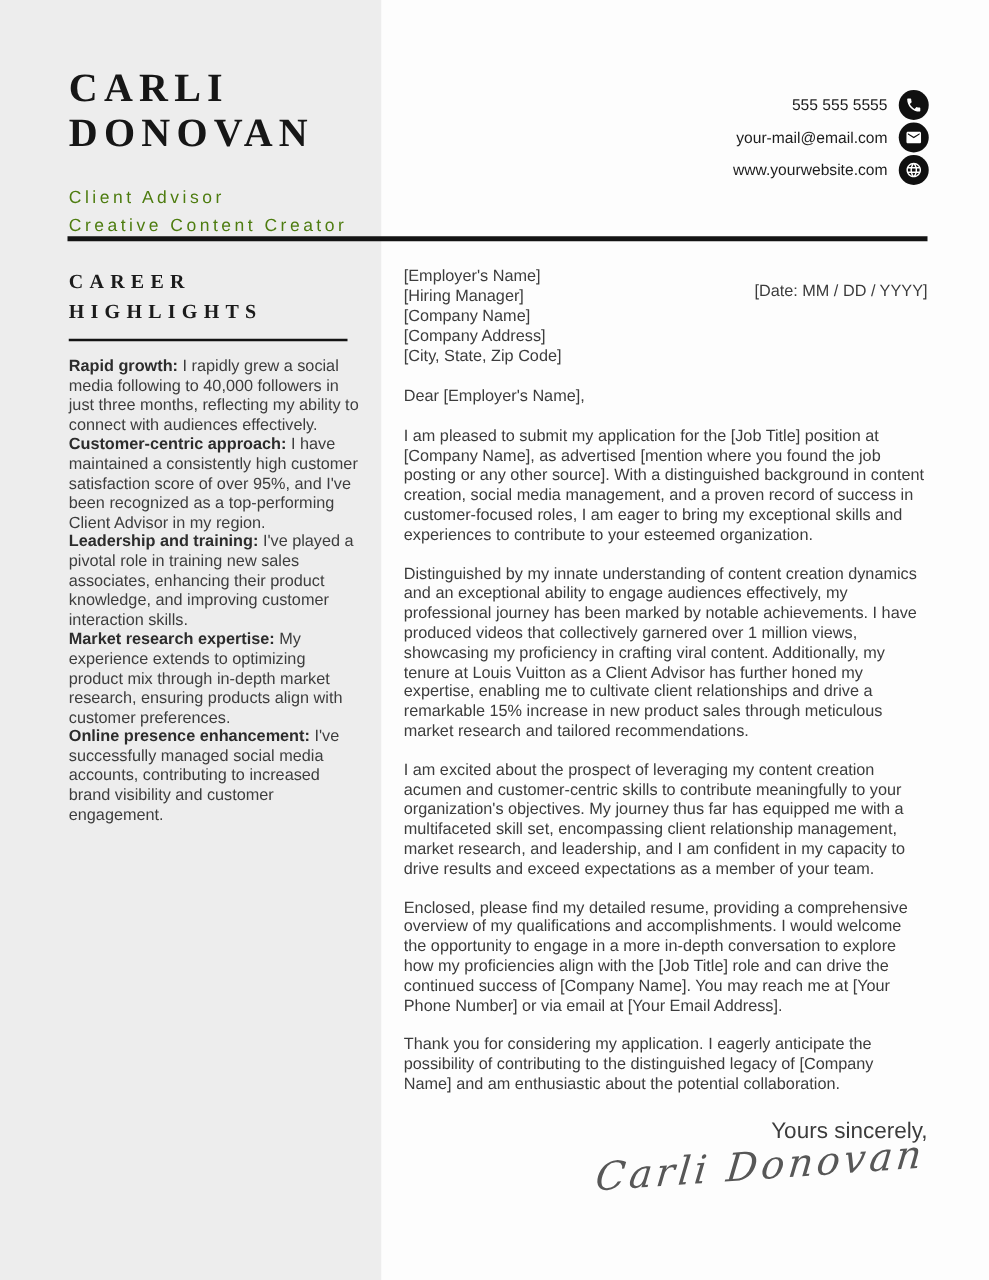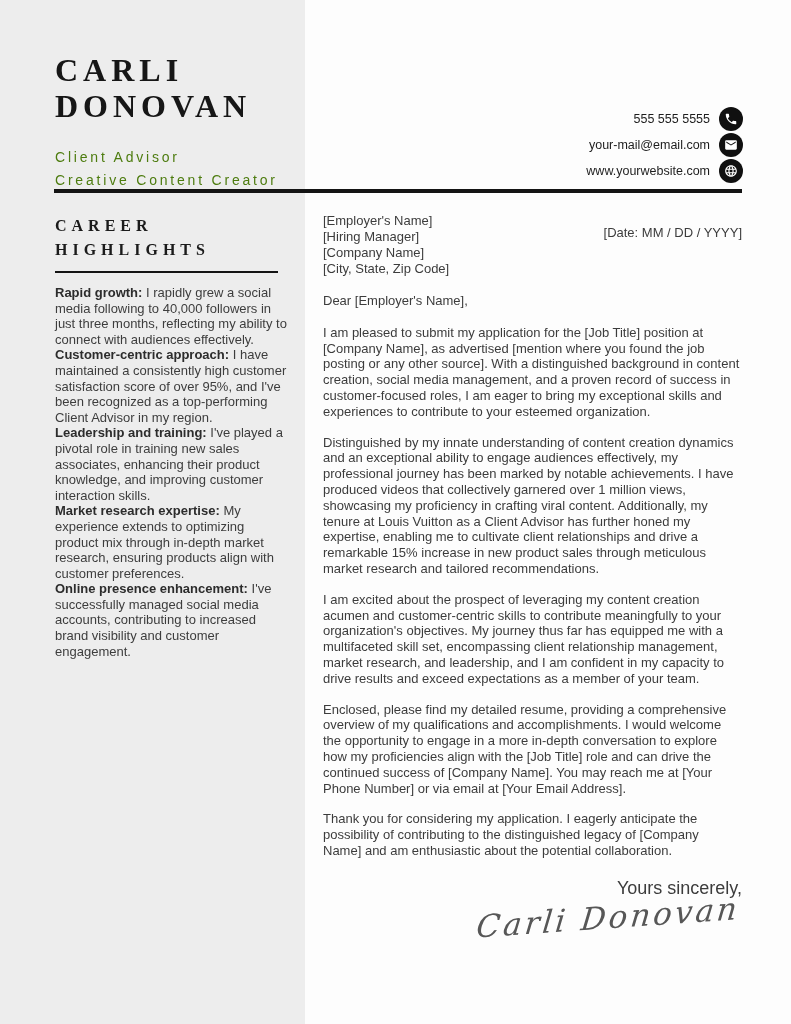--- a/index.html
+++ b/index.html
@@ -18,21 +18,21 @@
     font-family:"Liberation Serif", serif;
     font-size:32px;line-height:36px;letter-spacing:5px;
     color:#161616;font-weight:700;
   }
   .roles{position:absolute;left:55px;top:146px;}
   .role-line{
     font-size:14px;line-height:23px;letter-spacing:2.8px;color:#4d7c0f;
   }
 
   
-  .contact{position:absolute;right:48px;top:71px;margin-top:35px;}
+  .contact{position:absolute;right:48px;top:71px;}
   .contact-row{display:flex;align-items:center;justify-content:flex-end;height:26px;}
   .contact-label{font-size:12.5px;color:#1d1d1d;margin-right:9px;white-space:nowrap;}
   .contact-icon{width:24px;height:24px;border-radius:50%;background:#101010;display:flex;align-items:center;justify-content:center;flex:0 0 24px;}
   .contact-icon svg{width:14px;height:14px;fill:#ffffff;display:block;}
 
   
   .main-rule{position:absolute;left:54px;top:189px;width:688px;height:4px;background:#141414;}
 
   
   .career{position:absolute;left:55px;top:214px;width:232px;}
@@ -132,20 +132,21 @@
     <div class="recipient">
       <span class="date">[Date: MM / DD / YYYY]</span>
       <div>
 
           <div class="recipient-line">[Employer's Name]</div>
 
           <div class="recipient-line">[Hiring Manager]</div>
 
           <div class="recipient-line">[Company Name]</div>
 
+          <div class="recipient-line">[Company Address]</div>
 
           <div class="recipient-line">[City, State, Zip Code]</div>
         </div>
     </div>
 
     <div class="salutation">Dear [Employer's Name],</div>
 
     <div>
 
         <p class="para">I am pleased to submit my application for the [Job Title] position at [Company Name], as advertised [mention where you found the job posting or any other source]. With a distinguished background in content creation, social media management, and a proven record of success in customer-focused roles, I am eager to bring my exceptional skills and experiences to contribute to your esteemed organization.</p>

